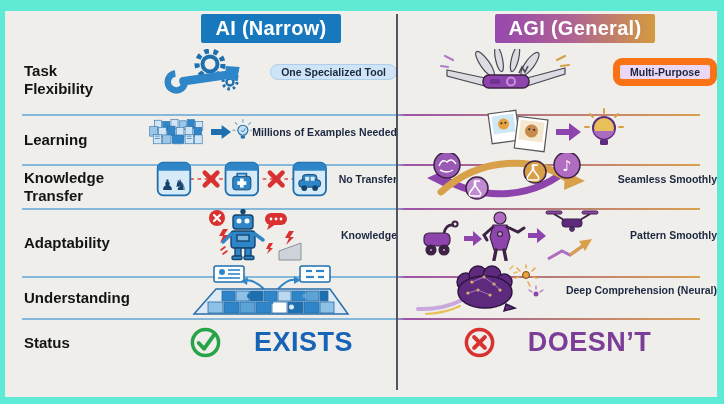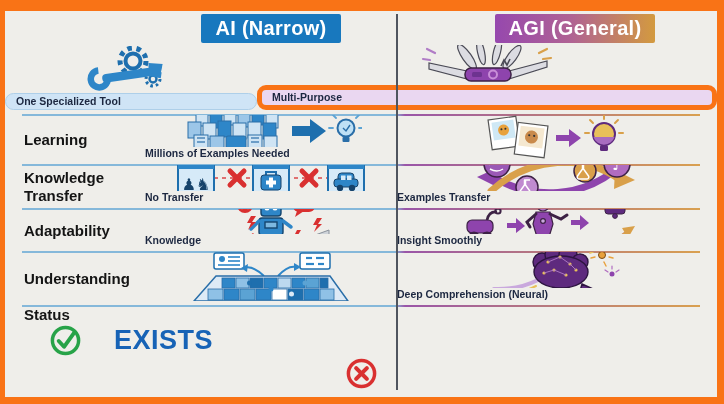--- a/index.html
+++ b/index.html
@@ -1,40 +1,40 @@
 <!DOCTYPE html>
 <html><head>
 <meta charset="utf-8">
 <style>
   html,body{margin:0;padding:0;background:#000;}
   body{font-family:"Liberation Sans",sans-serif;}
-  .frame{position:relative;width:724px;height:404px;background:#f97316;overflow:hidden;}
+  .frame{position:relative;width:724px;height:404px;background:#5eead4;overflow:hidden;}
   .content{position:absolute;left:5px;top:11px;width:712px;height:386px;background:#efeeea;overflow:hidden;}
   .vdivider{position:absolute;left:391px;top:3px;width:2px;height:376px;background:#50555f;}
   .header-row{display:flex;height:34px;}
   .hspacer{width:140px;}
   .hcell{display:flex;align-items:flex-start;justify-content:center;}
   .hcell.l{width:252px;}
   .hcell.r{flex:1;padding-left:36px;}
   .hbox{margin-top:3px;padding:3px 14px;border-radius:2px;font-size:20px;font-weight:800;color:#fff;letter-spacing:.3px;}
   .hbox-ai{background:#1878be;}
   .hbox-agi{background:linear-gradient(90deg,#9648ae 0%,#b06393 48%,#d39a3f 100%);}
   .row{position:relative;display:flex;}
   .row-label{width:140px;box-sizing:border-box;padding-left:19px;padding-right:6px;display:flex;align-items:center;
     font-size:15px;font-weight:700;color:#141414;line-height:1.18;white-space:pre-line;}
-  .cell{display:flex;flex-direction:column;justify-content:flex-end;box-sizing:border-box;padding-bottom:5px;}
+  .cell{display:flex;flex-direction:row;align-items:center;justify-content:flex-end;box-sizing:border-box;padding-bottom:16px;}
   .cell.l{width:252px;}
   .cell.r{flex:1;}
   .art{flex:1;display:flex;align-items:center;justify-content:center;overflow:hidden;}
   .caption{font-size:10.5px;font-weight:700;color:#1c2740;white-space:nowrap;line-height:1.2;}
   .pill-blue{background:#cfe4f6;border:1px solid #aecfe9;border-radius:9px;padding:1px 10px;}
-  .pill-purple{background:#ead7f1;border:5px solid #f97316;border-radius:9px;padding:1px 10px;}
+  .pill-purple{background:#ead7f1;border:7px solid #f97316;border-radius:9px;padding:1px 10px;}
   .sep{position:absolute;bottom:-1px;left:17px;width:678px;height:2px;
     background:linear-gradient(to right,#85b8da 0%,#85b8da 55%,#9a55a8 56.5%,#d9a050 100%);}
-  .status-row{display:flex;height:47px;flex-direction:column;}
+  .status-row{display:flex;height:47px;}
   .status-cell{display:flex;align-items:center;justify-content:center;gap:8px;}
   .status-cell.l{width:252px;}
   .status-cell.r{flex:1;}
   .status-word{font-size:27px;font-weight:800;letter-spacing:.5px;margin-left:24px;}
   svg{display:block;}
 </style>
 </head>
 <body>
 
 <div class="frame">
@@ -44,20 +44,22 @@
       <div class="hspacer"></div>
       <div class="hcell l">
         <div class="hbox hbox-ai">AI (Narrow)</div>
       </div>
       <div class="hcell r">
         <div class="hbox hbox-agi">AGI (General)</div>
       </div>
     </div>
 
     <div class="row" style="height:70px">
+      <div class="row-label">Task
+Flexibility</div>
       <div class="cell l">
         <div class="art">
           <svg width="88" height="46" viewBox="0 0 88 46">
             <circle cx="46" cy="15" r="13" fill="none" stroke="#1e6fae" stroke-width="5" stroke-dasharray="4.5 4.7"></circle>
             <circle cx="46" cy="15" r="7.5" fill="none" stroke="#1e6fae" stroke-width="4"></circle>
             <circle cx="66" cy="33" r="7" fill="none" stroke="#1e6fae" stroke-width="3" stroke-dasharray="2.6 2.9"></circle>
             <circle cx="66" cy="33" r="3.5" fill="none" stroke="#1e6fae" stroke-width="2.4"></circle>
             <g transform="rotate(-8 40 29)">
               <circle cx="12" cy="29" r="8.5" fill="none" stroke="#2e86c8" stroke-width="6.5" stroke-dasharray="40 14"></circle>
               <rect x="15" y="25" width="50" height="8.5" rx="4" fill="#2e86c8"></rect>
@@ -228,26 +230,26 @@
             <circle cx="30" cy="12" r="13" fill="#9b59b6" stroke="#3d2245" stroke-width="1.5"></circle>
             <path d="M22 13 q3 -8 8 -4 q5 -5 9 2 M23 17 q7 4 13 0" fill="none" stroke="#fff" stroke-width="1.5"></path>
             <circle cx="60" cy="35" r="11" fill="#c08bd0" stroke="#3d2245" stroke-width="1.5"></circle>
             <path d="M57 28 h6 M58.5 28 v5 l5 7 a2 2 0 0 1 -1.8 3 h-7.4 a2 2 0 0 1 -1.8 -3 l5 -7 v-5" fill="none" stroke="#fff" stroke-width="1.5"></path>
             <circle cx="118" cy="19" r="11" fill="#d9a04a" stroke="#3d2245" stroke-width="1.5"></circle>
             <path d="M115 12 h6 M116.5 12 v5 l5 7 a2 2 0 0 1 -1.8 3 h-7.4 a2 2 0 0 1 -1.8 -3 l5 -7 v-5" fill="none" stroke="#fff" stroke-width="1.5"></path>
             <circle cx="150" cy="12" r="13" fill="#b06cc0" stroke="#3d2245" stroke-width="1.5"></circle>
             <text x="150" y="18" font-size="15" text-anchor="middle" fill="#fff" font-family="DejaVu Sans">♪</text>
           </svg>
         </div>
-        <div class="caption">Examples Transfer</div>
+        <div class="caption">Seamless Smoothly</div>
       </div>
       <div class="sep"></div>
     </div>
 
-    <div class="row" style="height:43px">
+    <div class="row" style="height:68px">
       <div class="row-label">Adaptability</div>
       <div class="cell l">
         <div class="art">
           <svg width="124" height="52" viewBox="0 0 124 52">
             <polygon points="98,42 120,34 120,51 98,51" fill="#ced3d9" stroke="#8a919b" stroke-width="1"></polygon>
             <g fill="#2e86c8" stroke="#14456e" stroke-width="1.4">
               <line x1="62" y1="2" x2="62" y2="6"></line>
               <circle cx="62" cy="2.5" r="2" fill="#14456e"></circle>
               <rect x="52" y="6" width="20" height="14" rx="3"></rect>
               <rect x="50" y="22" width="24" height="17" rx="3"></rect>
@@ -316,26 +318,26 @@
                 <line x1="162" y1="11" x2="172" y2="5" stroke-width="2"></line>
               <rect x="128" y="2" width="16" height="3" rx="1.5" fill="#8e44ad"></rect>
               <rect x="164" y="2" width="16" height="3" rx="1.5" fill="#8e44ad"></rect>
               <circle cx="154" cy="20" r="2.4"></circle>
             </g>
             <polyline points="130,50 144,42 152,46 166,36" fill="none" stroke="#b06cc0" stroke-width="3"></polyline>
             <polyline points="152,46 166,36" fill="none" stroke="#d9a04a" stroke-width="3"></polyline>
             <polygon points="161,32 174,30 167,42" fill="#d9a04a"></polygon>
           </svg>
         </div>
-        <div class="caption">Insight Smoothly</div>
+        <div class="caption">Pattern Smoothly</div>
       </div>
       <div class="sep"></div>
     </div>
 
-    <div class="row" style="height:54px">
+    <div class="row" style="height:42px">
       <div class="row-label">Understanding</div>
       <div class="cell l">
         <div class="art">
           <svg width="182" height="52" viewBox="0 0 182 52">
             <rect x="34" y="2" width="30" height="16" rx="2" fill="#fff" stroke="#1e6fae" stroke-width="1.5"></rect>
             <circle cx="42" cy="8" r="3" fill="#2e86c8"></circle>
             <g stroke="#2e86c8" stroke-width="1.6">
                 <line x1="48" y1="6" x2="60" y2="6"></line>
                 <line x1="48" y1="10" x2="60" y2="10"></line>
                 <line x1="38" y1="14" x2="60" y2="14"></line>
@@ -443,18 +445,19 @@
         </span>
         <span class="status-word" style="color:#1763b6">EXISTS</span>
       </div>
       <div class="status-cell r">
         <span>
           <svg width="33" height="33" viewBox="0 0 34 34">
             <circle cx="17" cy="17" r="13.5" fill="none" stroke="#d93030" stroke-width="3.6"></circle>
             <path d="M11.5 11.5 L22.5 22.5 M22.5 11.5 L11.5 22.5" fill="none" stroke="#d93030" stroke-width="4.2" stroke-linecap="round"></path>
           </svg>
         </span>
+        <span class="status-word" style="color:#7c3d99">DOESN’T</span>
       </div>
     </div>
 
     <div class="vdivider"></div>
   </div>
 </div>
 
 </body></html>

